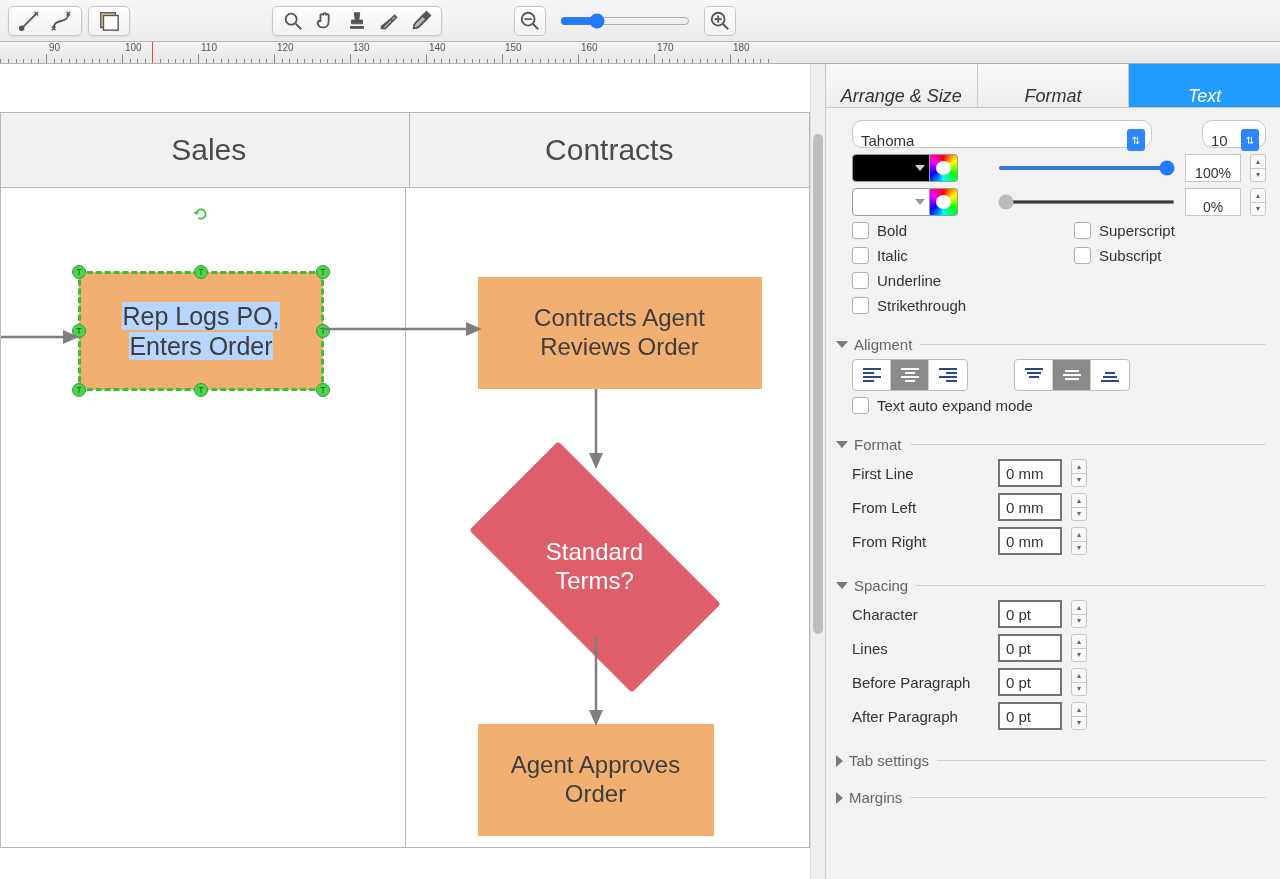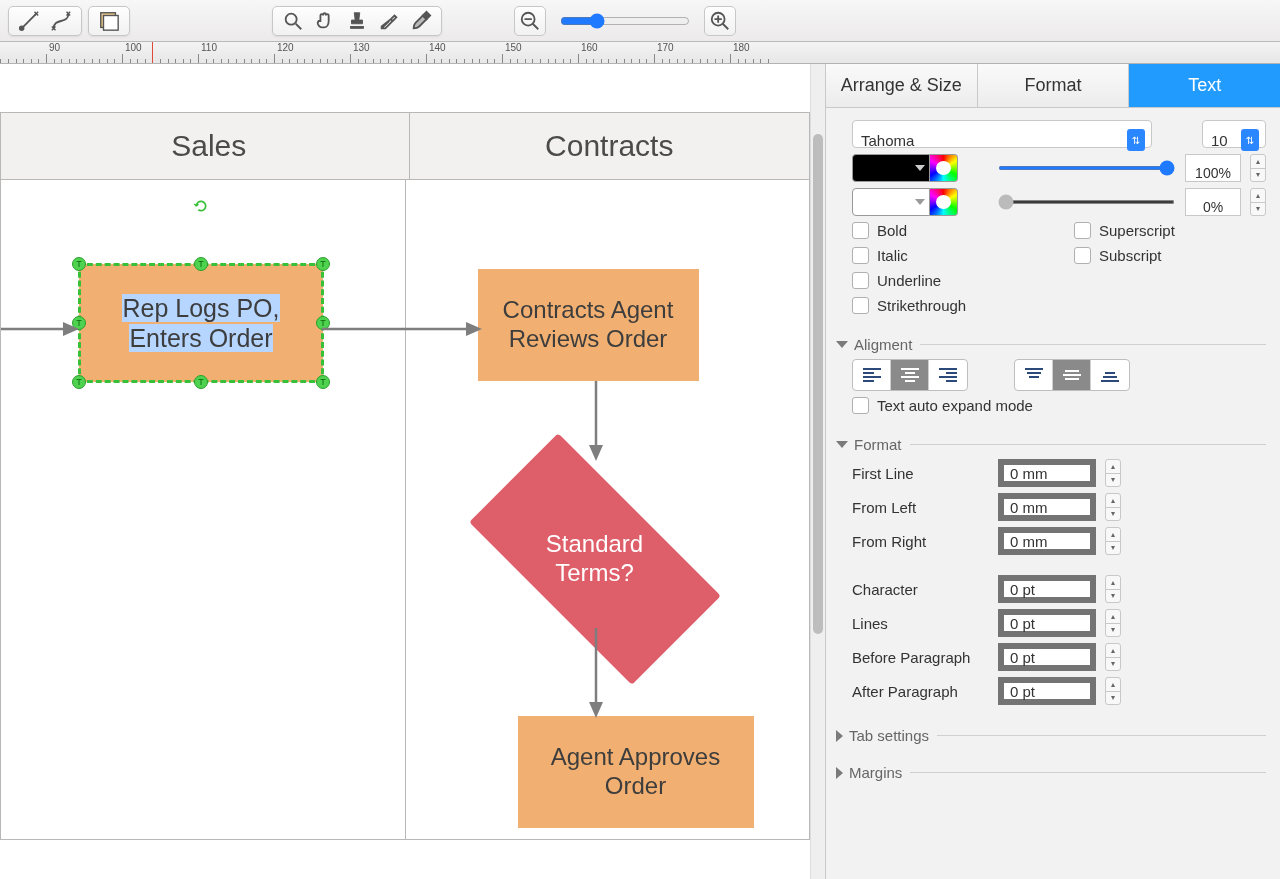--- a/index.html
+++ b/index.html
@@ -22,21 +22,21 @@
 .tick .lbl { position:absolute; top:0; left:3px; font-size:10px; }
 .ruler .marker { position:absolute; top:0; width:1px; height:22px; background:#e04a3a; }
 
 
 .main { display:flex; height: calc(879px - 42px - 22px); }
 .canvas-wrap{ flex:1; position:relative; overflow:hidden; background:#fff; }
 .vscroll { position:absolute; right:0; top:0; bottom:0; width:15px; background:#efefef; border-left:1px solid #ddd;}
 .vscroll .thumb{ position:absolute; left:2px; right:2px; top:70px; height:500px; background:#bdbdbd; border-radius:6px;}
 
 .swimlanes { position:absolute; left:0; top:48px; right:15px; }
-.swim-header{ height:68px; background:#f2f1f0; border:1px solid #b8b8b8; display:flex;padding-left:8px;}
+.swim-header{ height:76px; background:#f2f1f0; border:1px solid #b8b8b8; display:flex;padding-left:8px;}
 .sh-col{ flex:1; display:flex; align-items:center; justify-content:center; font-family:Tahoma,Arial,sans-serif; font-size:30px; color:#4b4b4b; border-right:1px solid #b8b8b8; position:relative;}
 .sh-col:last-child{ border-right:none;}
 .swim-body{ height:660px; border:1px solid #b8b8b8; border-top:none; display:flex; background:#fff;}
 .sb-col{ flex:1; border-right:1px solid #b8b8b8; position:relative;}
 .sb-col:last-child{border-right:none;}
 
 
 .fbox{ position:absolute; background:#f1b071; color:#3d3d3d; display:flex; align-items:center; justify-content:center; text-align:center; font-family:Tahoma,Arial,sans-serif; font-size:24px; line-height:1.2; padding:6px 10px;}
 .selected{ outline:3px dashed #38c038; outline-offset:-2px;}
 .selected .hilite{ background:#b6d6ff; }
@@ -46,36 +46,36 @@
 .diamond{ position:absolute; width:230px; height:170px; }
 .diamond .dshape{ width:100%; height:100%; background:#de5e69; transform:rotate(45deg) scaleY(.74); border-radius:4px;}
 .diamond .dtxt{ position:absolute; inset:0; display:flex; align-items:center; justify-content:center; text-align:center; color:#fff; font-family:Tahoma,Arial,sans-serif; font-size:24px; line-height:1.2; }
 
 .arrow{ position:absolute; }
 .arrow svg{ overflow:visible; }
 
 
 .panel{ width:455px; background:#f2f2f2; border-left:1px solid #c9c9c9; display:flex; flex-direction:column; }
 .tabs{ display:flex; height:44px; border-bottom:1px solid #c9c9c9;}
-.tab{ flex:1; display:flex; align-items:center; justify-content:center; font-size:18px; color:#333; background:linear-gradient(#fafafa,#ececec); border-right:1px solid #c9c9c9; cursor:pointer;}
+.tab{ flex:1; display:flex; align-items:flex-end; justify-content:center; font-size:18px; color:#333; background:linear-gradient(#fafafa,#ececec); border-right:1px solid #c9c9c9; cursor:pointer;font-style:italic;}
 .tab:last-child{border-right:none;}
 .tab.active{ background:#229bff; color:#fff; }
 
 .section{ padding:6px 14px 2px 14px; }
 .sec-head{ display:flex; align-items:center; font-size:15px; color:#666; margin:8px 0 4px -4px;}
 .sec-head .tri{ width:0;height:0;border-left:6px solid transparent;border-right:6px solid transparent;border-top:7px solid #7a7a7a; margin-right:6px;}
 .sec-head.closed .tri{ border-top:6px solid transparent; border-bottom:6px solid transparent; border-left:7px solid #7a7a7a; border-right:none;}
 .sec-line{ flex:1; height:1px; background:#d0d0d0; margin-left:8px;}
 
 .row{ display:flex; align-items:center; gap:10px; margin:6px 0 6px 12px;}
 .row.lbl-row label{ width:136px; font-size:15px; color:#333;}
 
-.select-box{ height:28px; background:#fff; border:1px solid #c8c8c8; border-radius:4px; display:flex; align-items:center; padding:12px 6px 0 8px; font-size:15px; position:relative; }
+.select-box{ height:28px; background:#fff; border:1px solid #c8c8c8; border-radius:10px; display:flex; align-items:center; padding:12px 6px 0 8px; font-size:15px; position:relative; }
 .select-box .chev{ margin-left:auto; width:18px; height:22px; background:#2b87ff; border-radius:3px; color:#fff; font-size:10px; display:flex; align-items:center; justify-content:center;}
-.num-box{ width:98px; height:28px; background:#fff; border:6px solid #737373; display:flex; align-items:center; padding:0 6px; font-size:15px;}
+.num-box{ width:64px; height:28px; background:#fff; border:2px solid #737373; display:flex; align-items:center; padding:0 6px; font-size:15px;}
 .stepper{ width:16px; height:28px; display:flex; flex-direction:column; border:1px solid #c8c8c8; border-radius:3px; background:#f8f8f8; margin-left:-1px;}
 .stepper div{flex:1;font-size:8px;display:flex;align-items:center;justify-content:center;color:#666;}
 .stepper div:first-child{border-bottom:1px solid #c8c8c8;}
 
 .swatch-combo{ display:flex; align-items:center;}
 .swatch{ width:78px; height:28px; border:1px solid #999; border-radius:4px 0 0 4px; position:relative; display:flex; align-items:center; justify-content:flex-end; padding-right:4px;}
 .swatch.black{ background:#000;}
 .swatch.white{ background:#fff;}
 .swatch .car{ width:0;height:0;border-left:5px solid transparent;border-right:5px solid transparent;border-top:6px solid #999;}
 .swatch.black .car{border-top-color:#ccc;}
@@ -532,32 +532,32 @@
 
           <div class="arrow" style="left:0; top:142px;">
             <svg width="78" height="14">
                 <line x1="0" y1="7" x2="62" y2="7" stroke="#7e7e7e" stroke-width="2.5"></line>
                 <polygon points="62,0 78,7 62,14" fill="#7e7e7e"></polygon>
               </svg>
           </div>
         </div>
 
         <div class="sb-col">
-          <div class="fbox" style="left:72px; top:89px; width:221px; height:112px; white-space:pre-line;"><span>Contracts Agent
+          <div class="fbox" style="left:72px; top:89px; width:284px; height:112px; white-space:pre-line;"><span>Contracts Agent
 Reviews Order</span></div>
 
           <div class="diamond" style="left:74px; top:294px;">
             <div class="dshape"></div>
             <div class="dtxt">
                 <span style="white-space:pre-line;">Standard
 Terms?</span>
               </div>
           </div>
 
-          <div class="fbox" style="left:72px; top:536px; width:236px; height:112px; white-space:pre-line;margin-left:40px;"><span>Agent Approves
+          <div class="fbox" style="left:72px; top:536px; width:236px; height:112px; white-space:pre-line;"><span>Agent Approves
 Order</span></div>
 
           <div class="arrow" style="left:183px; top:201px;">
             <svg width="14" height="80">
                 <line x1="7" y1="0" x2="7" y2="64" stroke="#7e7e7e" stroke-width="2.5"></line>
                 <polygon points="0,64 7,80 14,64" fill="#7e7e7e"></polygon>
               </svg>
           </div>
           <div class="arrow" style="left:183px; top:448px;">
             <svg width="14" height="90">
@@ -752,20 +752,25 @@
             <div class="num-box">0 mm</div>
             <div class="stepper">
               <div>▴</div>
               <div>▾</div>
             </div>
           </div>
         </div>
     </div>
 
     <div class="section">
+      <div class="sec-head">
+          <span class="tri"></span>
+          <span>Spacing</span>
+          <span class="sec-line"></span>
+        </div>
       <div id="spacing-rows">
           <div class="row lbl-row">
             <label>Character</label>
             <div class="num-box">0 pt</div>
             <div class="stepper">
               <div>▴</div>
               <div>▾</div>
             </div>
           </div>
           <div class="row lbl-row">

